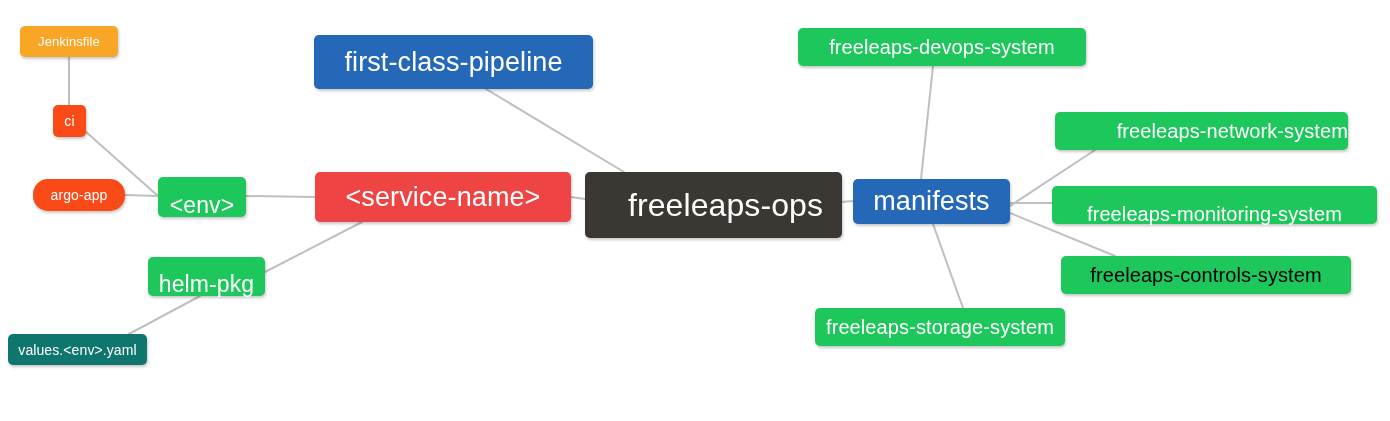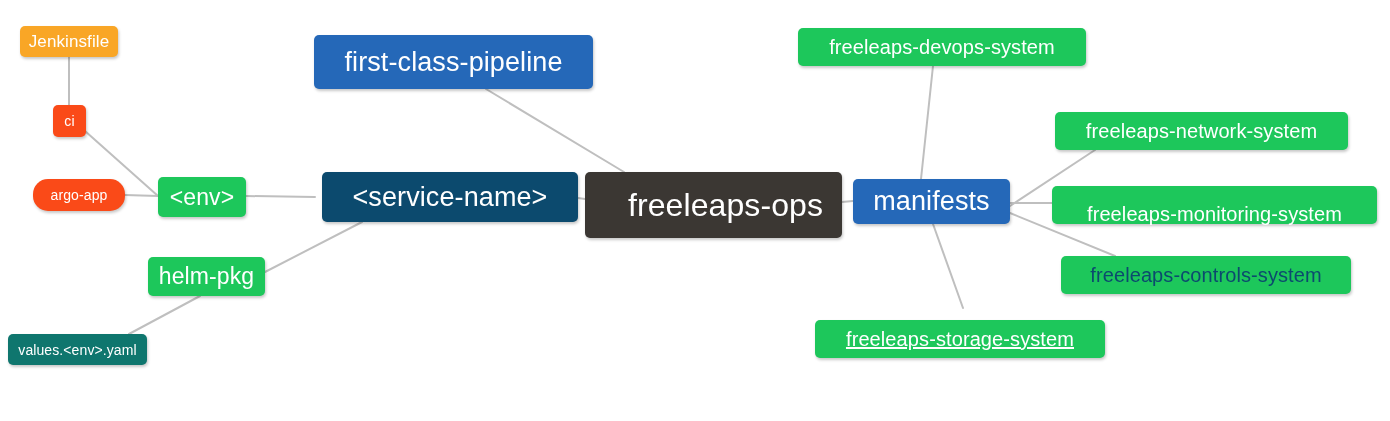--- a/index.html
+++ b/index.html
@@ -46,24 +46,24 @@
     letter-spacing: 0.1px;
     user-select: none;
   }
   .node-label {
     display: block;
     line-height: 1;
   }
   
   .tier-root   { font-size: 32px; padding-left: 24px; }
   .tier-main   { font-size: 27px; }
-  .tier-mid    { font-size: 23px; }
+  .tier-mid    { font-size: 23px; align-items: flex-end; }
   .tier-sub    { font-size: 20px; }
   .tier-small  { font-size: 14px; }
-  .tier-tiny   { font-size: 17px; }
+  .tier-tiny   { font-size: 13px; }
 </style>
 </head>
 <body>
 
 <div id="canvas">
   <svg id="edge-layer" viewBox="0 0 1390 421" width="1390" height="421">
       <path d="M 69,57 L 69,105" class="edge" stroke="#bfbfbf"></path>
       <path d="M 85,131 L 158,196" class="edge" stroke="#bfbfbf"></path>
       <path d="M 125,195 L 158,196" class="edge" stroke="#bfbfbf"></path>
       <path d="M 246,196 L 315,197" class="edge" stroke="#bfbfbf"></path>
@@ -93,38 +93,38 @@
       </div>
       <div class="node tier-mid" style="left: 148px; top: 257px; width: 117px; height: 39px; background: rgb(29, 199, 91); color: rgb(255, 255, 255);">
         <span class="node-label">helm-pkg</span>
       </div>
       <div class="node tier-small" style="left: 8px; top: 334px; width: 139px; height: 31px; background: #0f766e; color: rgb(255, 255, 255);">
         <span class="node-label">values.&lt;env&gt;.yaml</span>
       </div>
       <div class="node tier-main" style="left: 314px; top: 35px; width: 279px; height: 54px; background: rgb(37, 104, 184); color: rgb(255, 255, 255);">
         <span class="node-label">first-class-pipeline</span>
       </div>
-      <div class="node tier-main" style="left: 322px; top: 172px; width: 256px; height: 50px; background: #0c4a6e; color: rgb(255, 255, 255);">
+      <div class="node tier-main" style="left: 315px; top: 172px; width: 256px; height: 50px; background: #ef4444; color: rgb(255, 255, 255);">
         <span class="node-label">&lt;service-name&gt;</span>
       </div>
       <div class="node tier-root" style="left: 585px; top: 172px; width: 257px; height: 66px; background: rgb(59, 55, 51); color: rgb(255, 255, 255);">
         <span class="node-label">freeleaps-ops</span>
       </div>
       <div class="node tier-main" style="left: 853px; top: 179px; width: 157px; height: 45px; background: rgb(37, 104, 184); color: rgb(255, 255, 255);">
         <span class="node-label">manifests</span>
       </div>
       <div class="node tier-sub" style="left: 798px; top: 28px; width: 288px; height: 38px; background: rgb(29, 199, 91); color: rgb(255, 255, 255);">
         <span class="node-label">freeleaps-devops-system</span>
       </div>
-      <div class="node tier-sub" style="left: 1055px; top: 112px; width: 293px; height: 38px; background: rgb(29, 199, 91); color: rgb(255, 255, 255);">
+      <div class="node tier-sub" style="left: 1055px; top: 112px; width: 293px; height: 38px; background: rgb(29, 199, 91); color: rgb(255, 255, 255); justify-content: flex-end;">
         <span class="node-label">freeleaps-network-system</span>
       </div>
       <div class="node tier-sub" style="left: 1052px; top: 186px; width: 325px; height: 38px; background: rgb(29, 199, 91); color: rgb(255, 255, 255); align-items: flex-end;">
         <span class="node-label">freeleaps-monitoring-system</span>
       </div>
-      <div class="node tier-sub" style="left: 1061px; top: 256px; width: 290px; height: 38px; background: rgb(29, 199, 91); color: #0c4a6e;">
+      <div class="node tier-sub" style="left: 1061px; top: 256px; width: 290px; height: 38px; background: rgb(29, 199, 91); color: #000000;">
         <span class="node-label">freeleaps-controls-system</span>
       </div>
-      <div class="node tier-sub" style="left: 815px; top: 320px; width: 290px; height: 38px; background: rgb(29, 199, 91); color: rgb(255, 255, 255); text-decoration: underline;">
+      <div class="node tier-sub" style="left: 815px; top: 308px; width: 250px; height: 38px; background: rgb(29, 199, 91); color: rgb(255, 255, 255);">
         <span class="node-label">freeleaps-storage-system</span>
       </div>
     </div>
 </div>
 
 </body></html>

